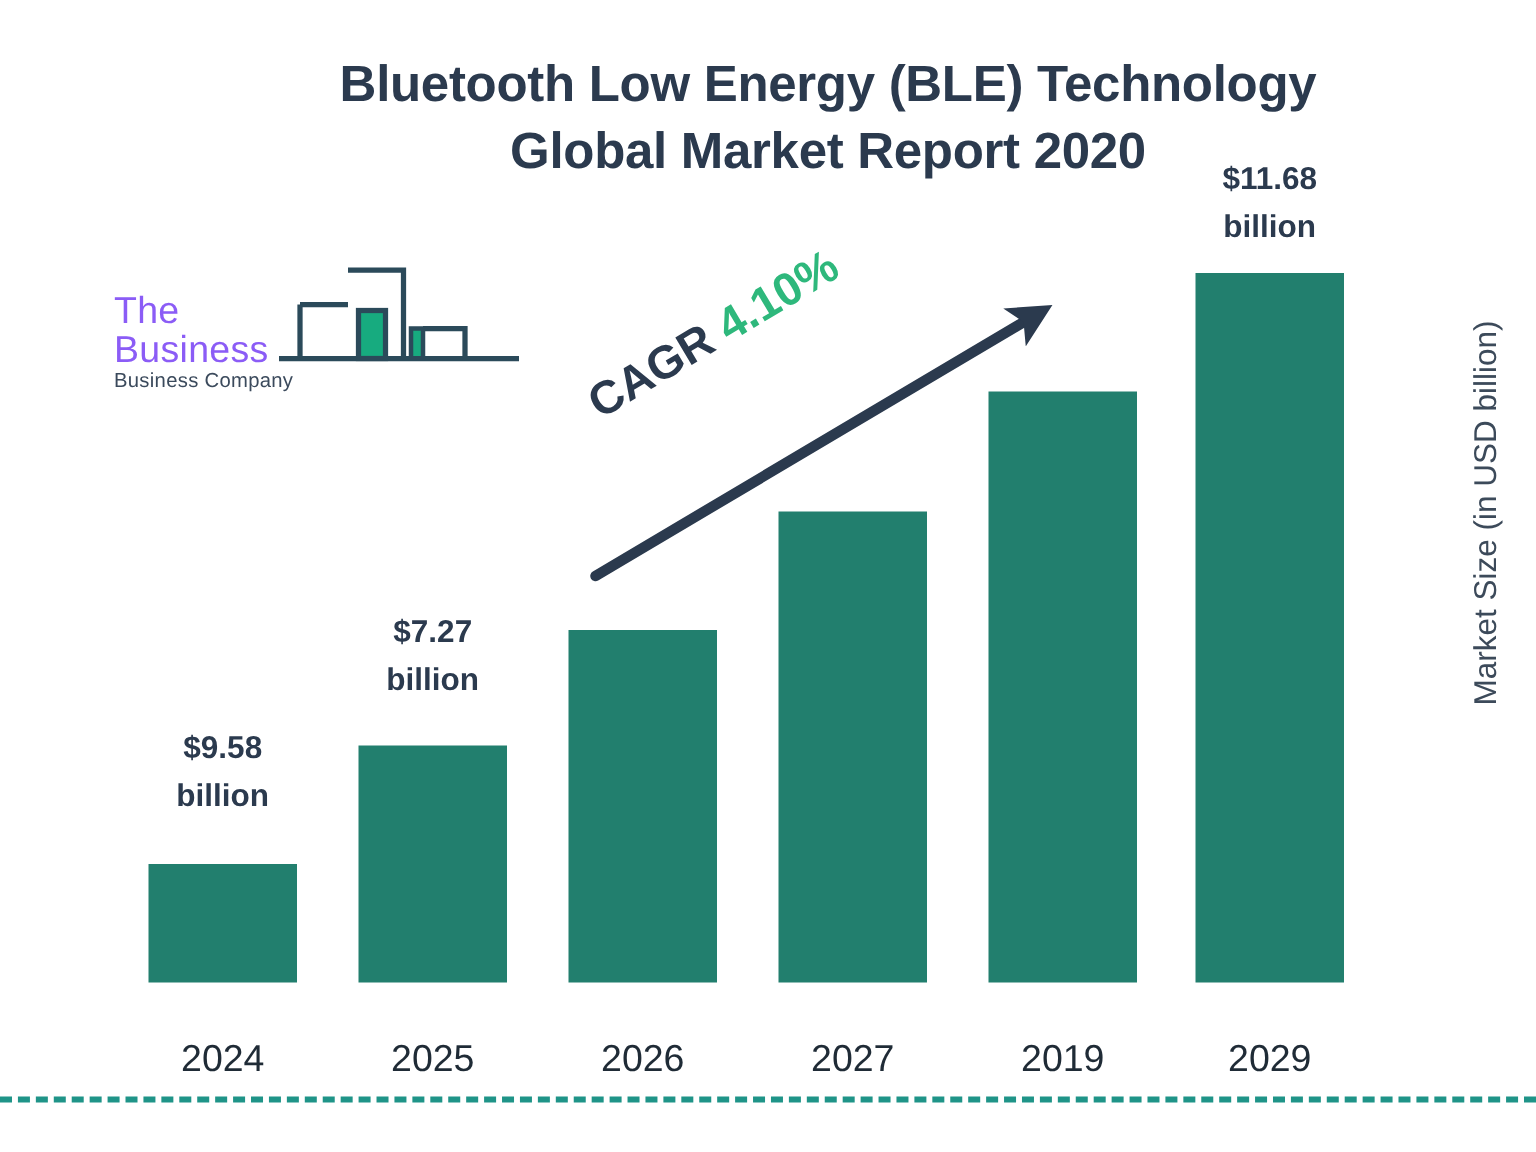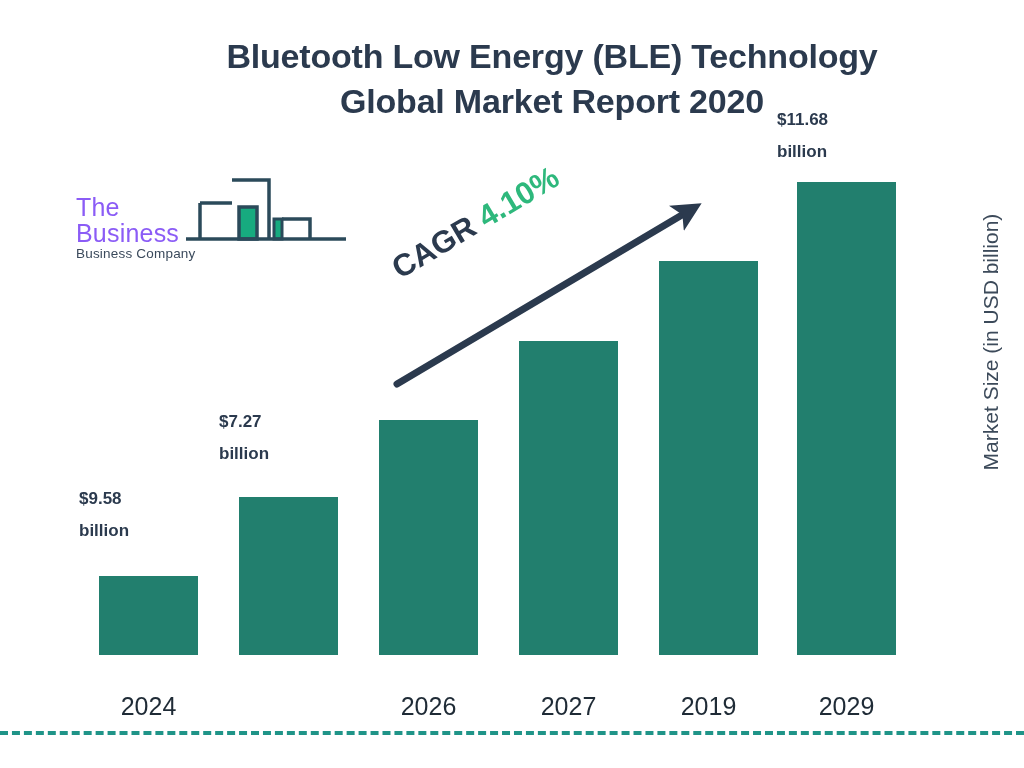--- a/index.html
+++ b/index.html
@@ -80,23 +80,23 @@
     width: 1024px;
     height: 768px;
   }
 
   .bar {
     position: absolute;
     background: #227f6e;
   }
   .bar-value-label {
     position: absolute;
-    text-align: left;
+    text-align: center;
     color: #2b3a4e;
-    font-size: 17px;
+    font-size: 21px;
     font-weight: bold;
     line-height: 32px;
     white-space: nowrap;
   }
   .bar-value-label span { display: block; }
 
   .x-tick-label {
     position: absolute;
     text-align: center;
     color: #1f2b36;
@@ -202,20 +202,21 @@
   <div class="bar-value-label" style="left:219px; top:406px; width:139px;">
     <span>$7.27</span>
     <span>billion</span>
   </div>
   <div class="bar-value-label" style="left:777px; top:104px; width:139px;">
     <span>$11.68</span>
     <span>billion</span>
   </div>
 
   <div class="x-tick-label" style="left:79px; top:662px; width:139px;">2024</div>
+  <div class="x-tick-label" style="left:219px; top:662px; width:139px;">2025</div>
   <div class="x-tick-label" style="left:359px; top:662px; width:139px;">2026</div>
   <div class="x-tick-label" style="left:499px; top:662px; width:139px;">2027</div>
   <div class="x-tick-label" style="left:639px; top:662px; width:139px;">2019</div>
   <div class="x-tick-label" style="left:777px; top:662px; width:139px;">2029</div>
 
   <svg id="cagr-arrow" viewBox="0 0 1024 768">
     <defs>
       <marker id="arrowhead" markerWidth="4.2" markerHeight="4.2" refX="2.6" refY="2.1" orient="auto">
         <path d="M0,0 L4.2,2.1 L0,4.2 L1.0,2.1 Z" fill="#2b3a4e"></path>
       </marker>

